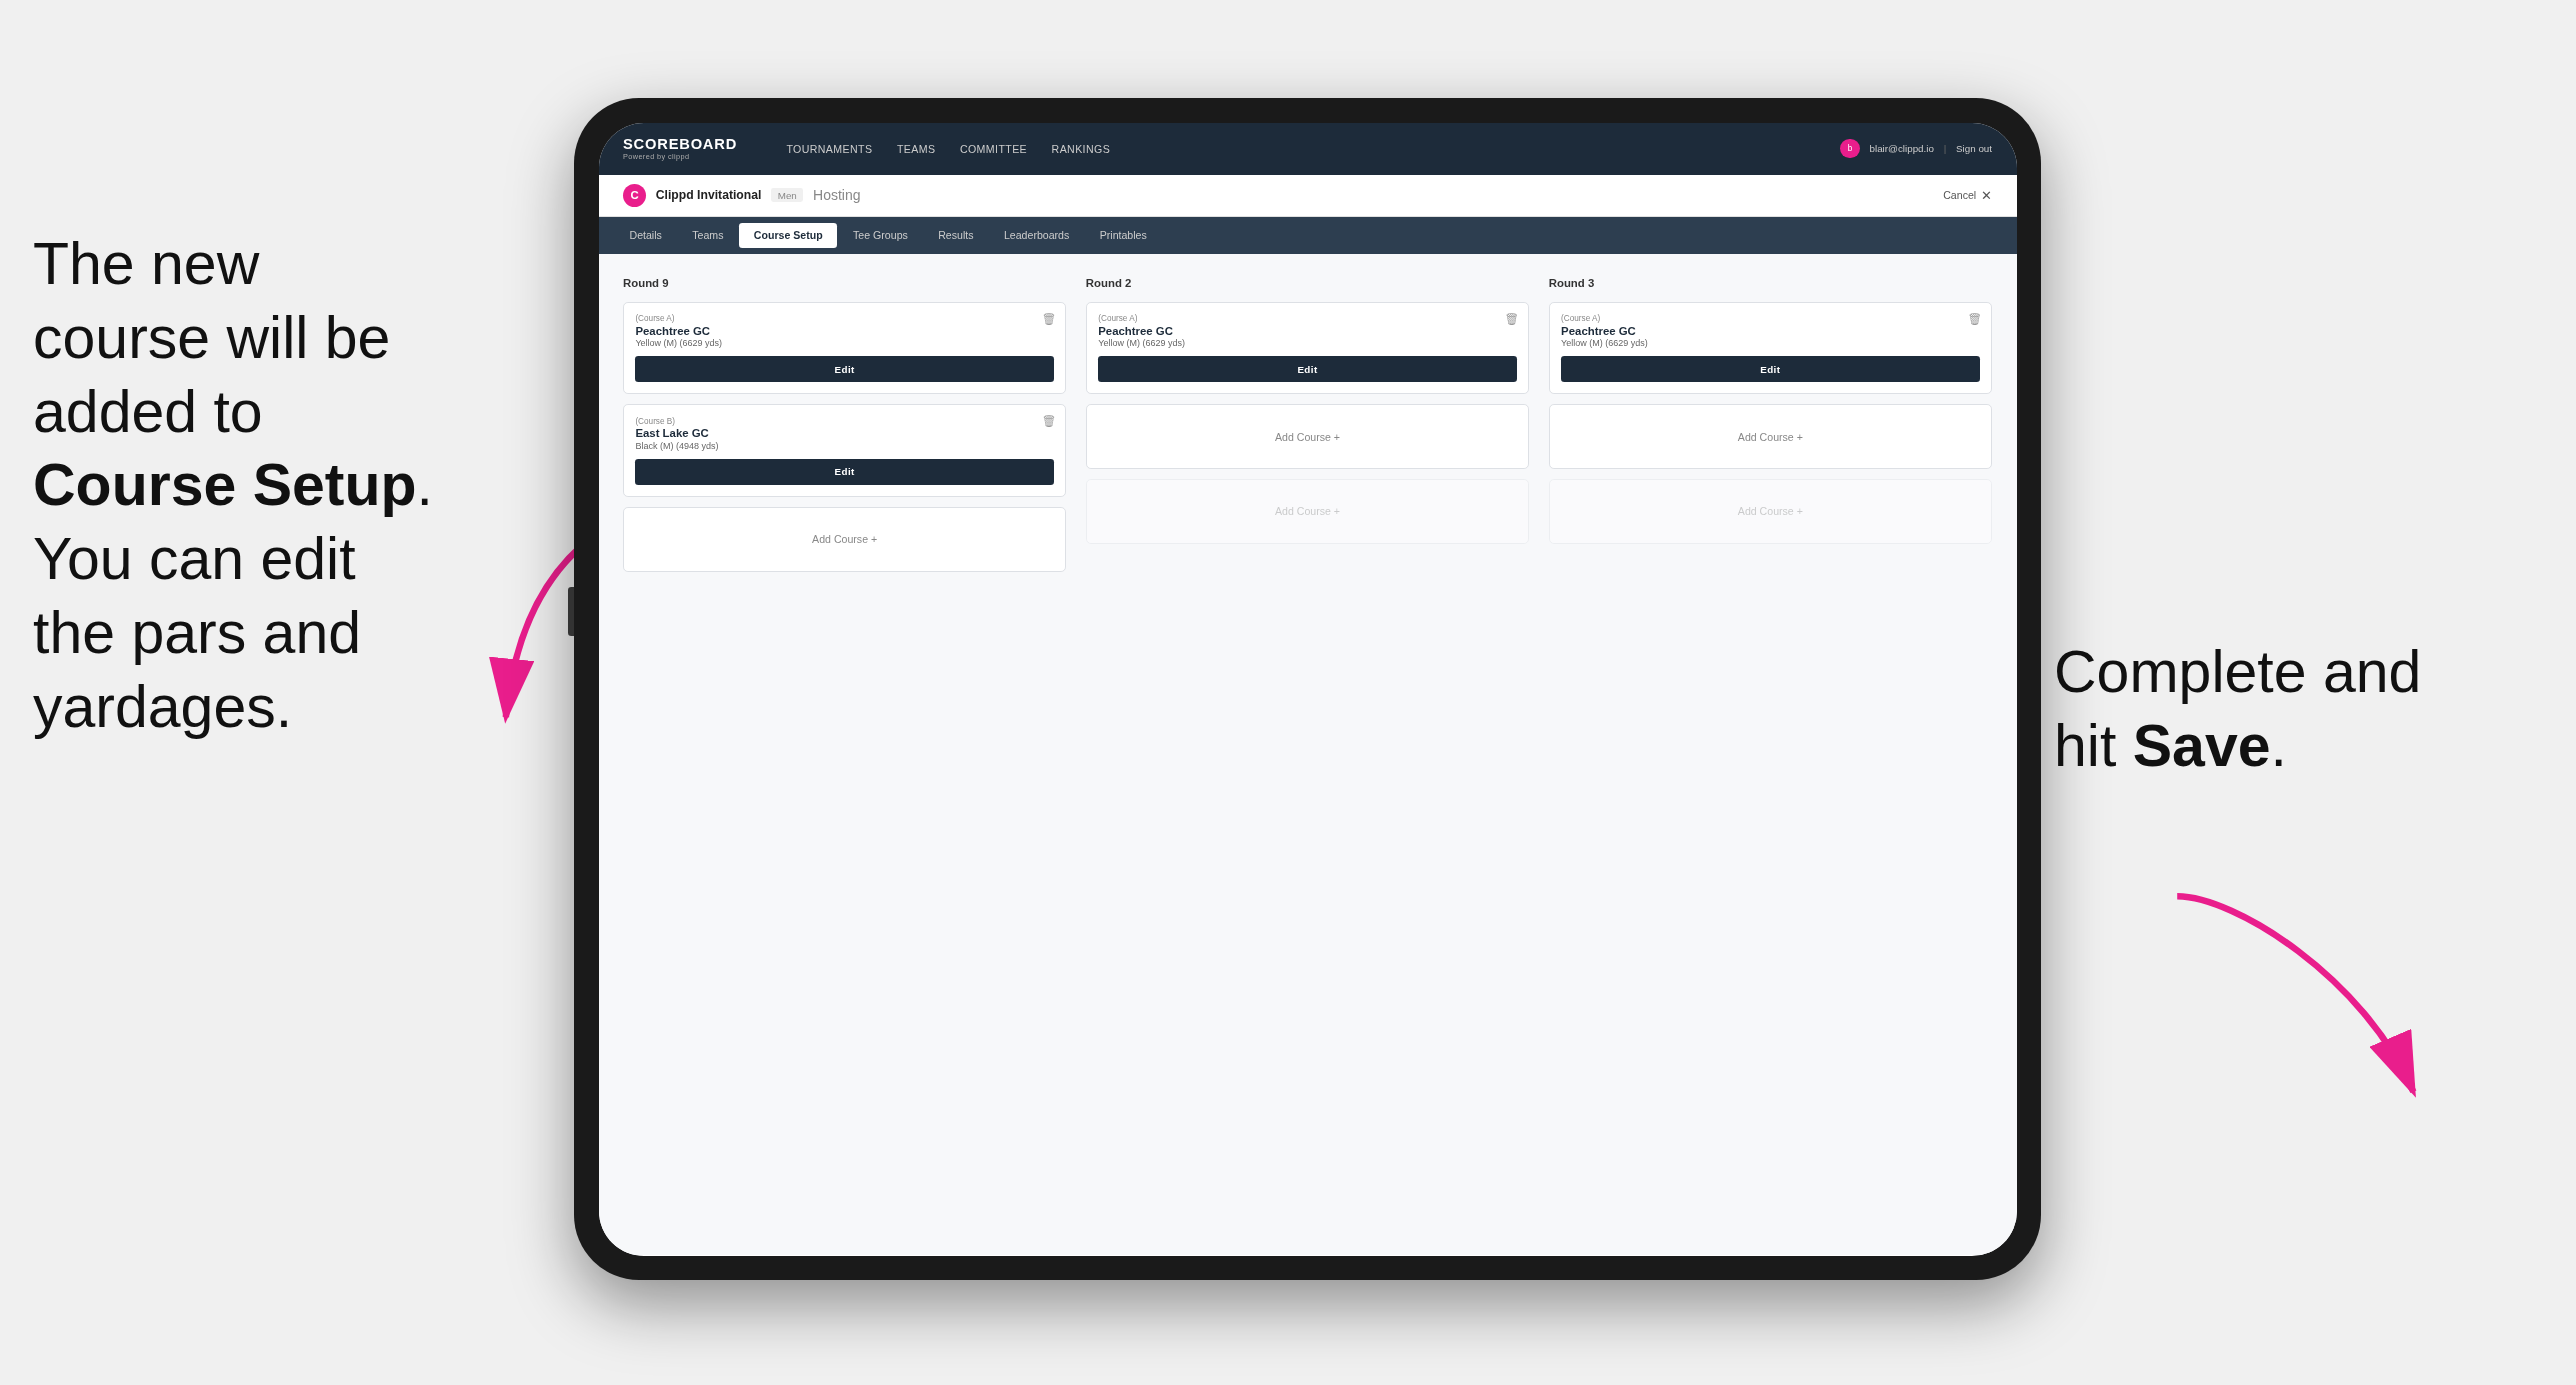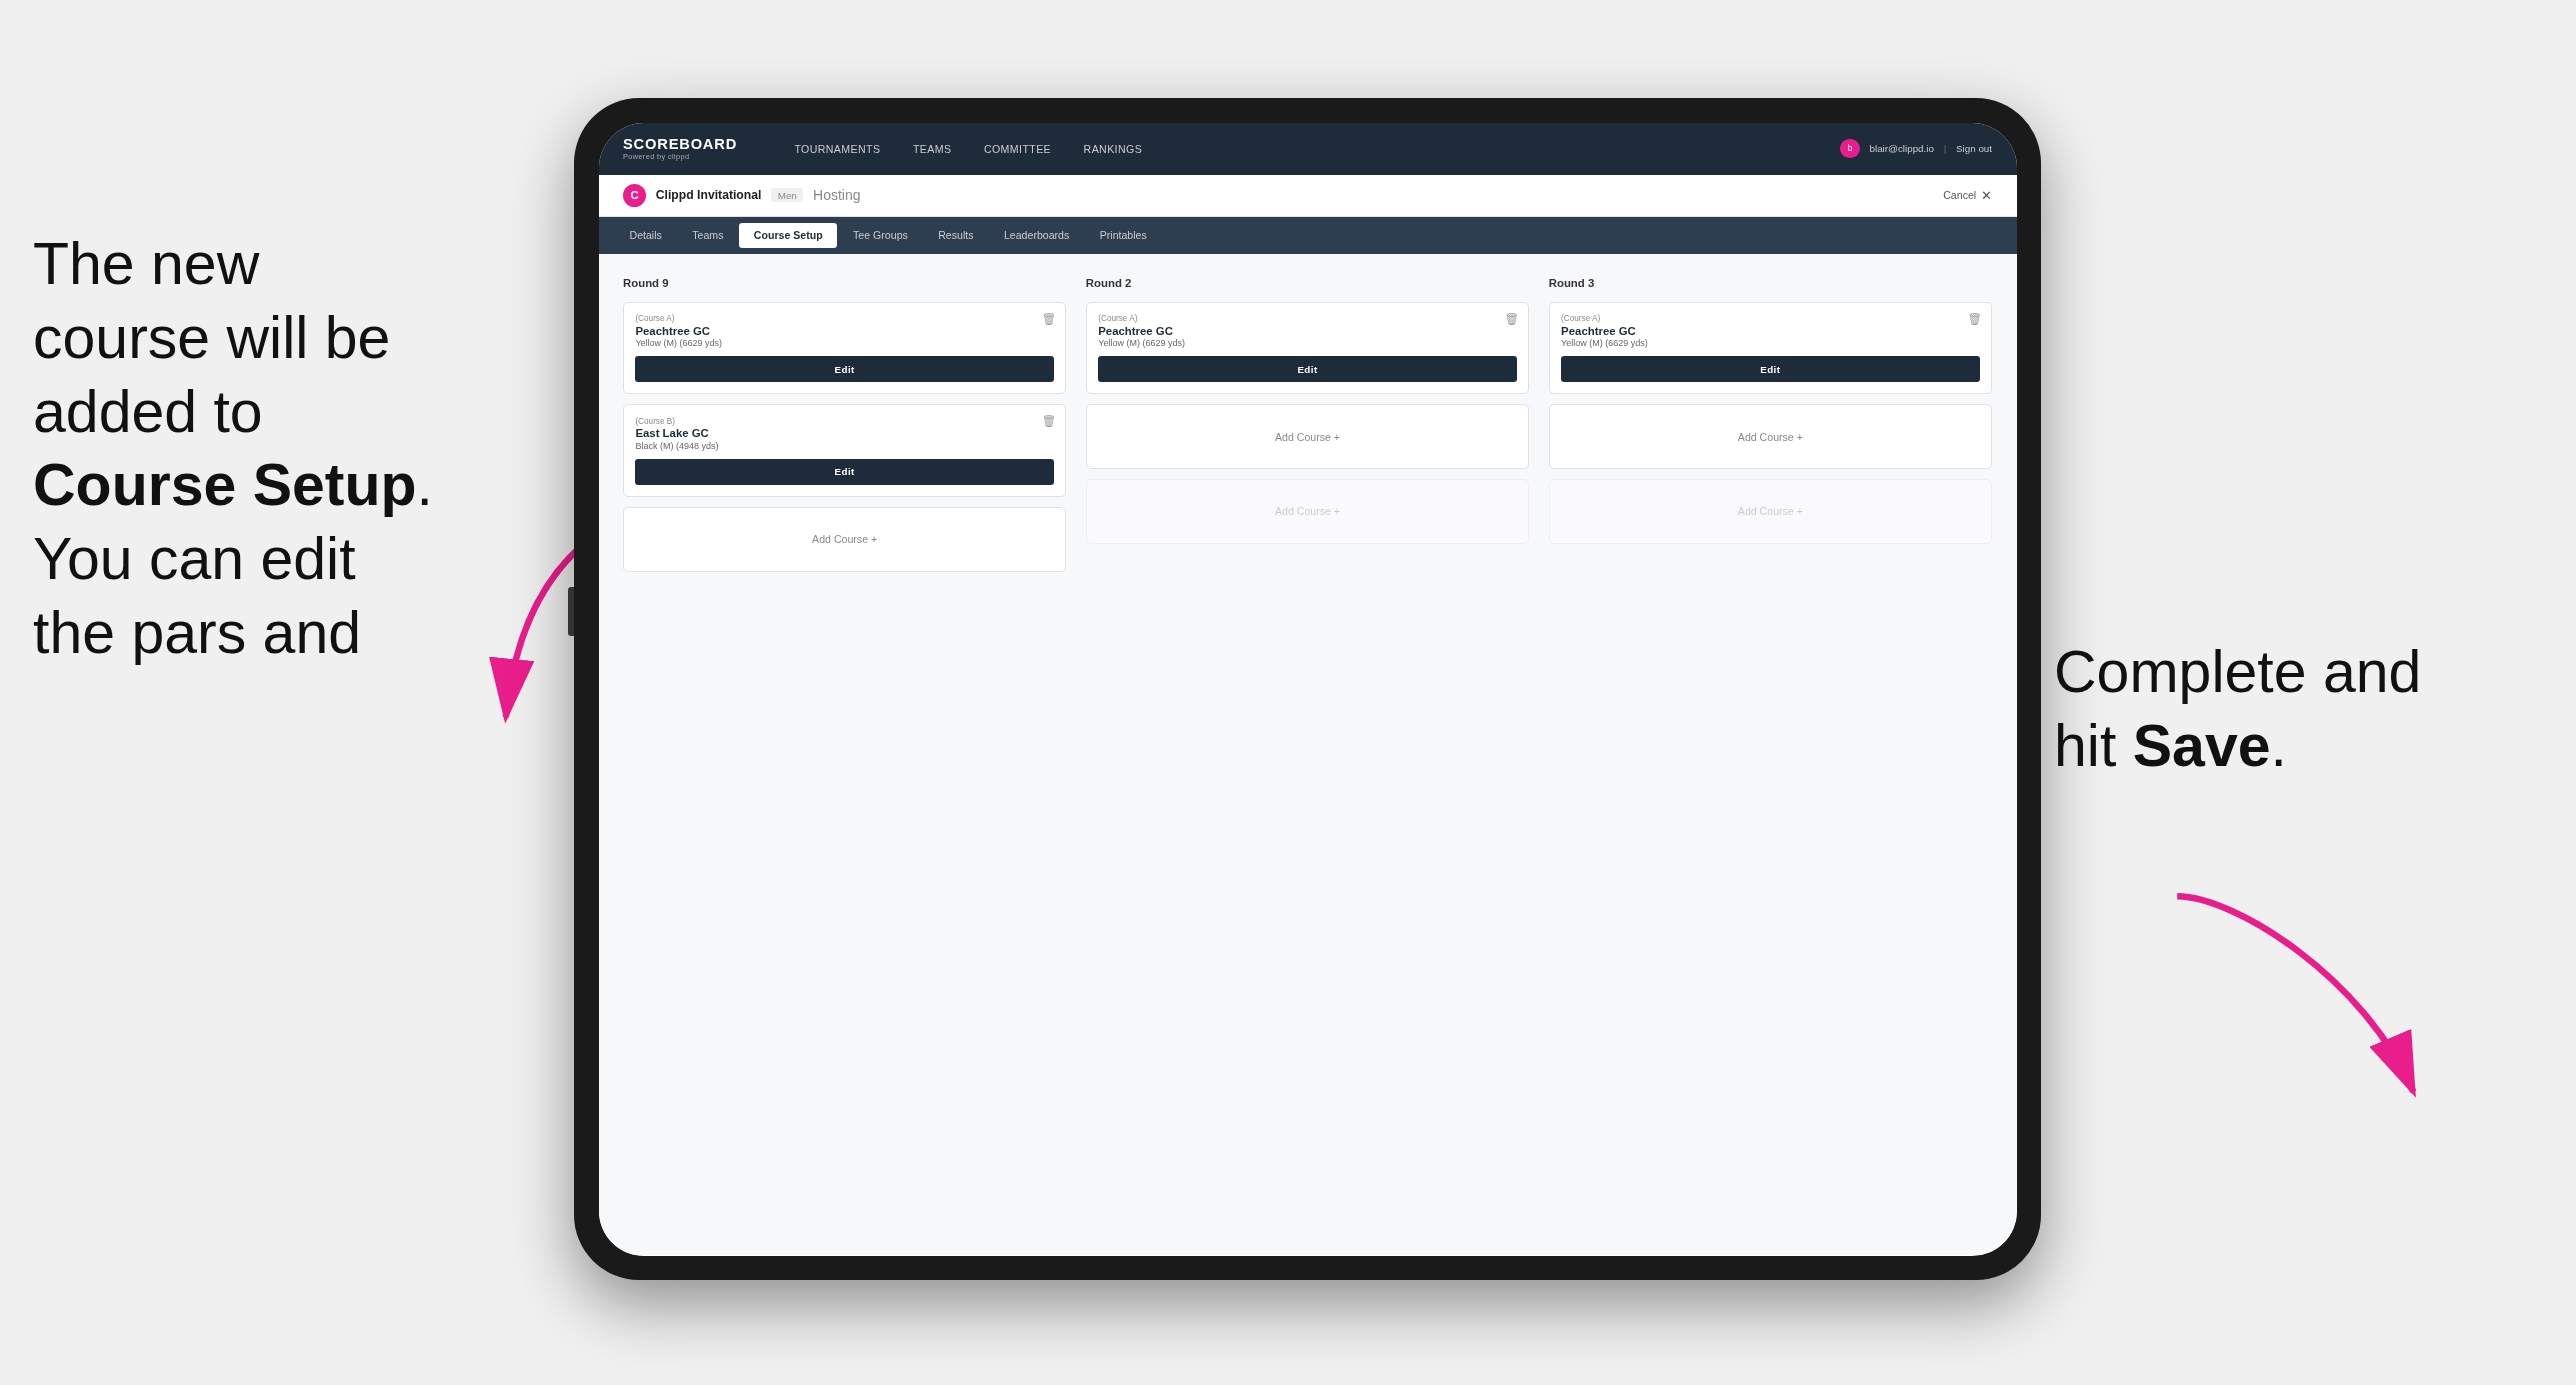--- a/index.html
+++ b/index.html
@@ -104,21 +104,20 @@
       gap: 24.5px;
       flex: 1;
     }
     .nav-link {
       color: #ccc;
       font-size: 10.6px;
       font-weight: 500;
       letter-spacing: 0.4px;
       cursor: pointer;
       padding: 3.3px 0;
-      margin-left: 8px;
     }
 
     .nav-user {
       display: flex;
       align-items: center;
       gap: 9.8px;
       color: #ccc;
       font-size: 9.8px;
     }
     .nav-avatar {
@@ -320,20 +319,21 @@
 </head>
 <body>
 
 <div class="annotation-left">
   <span>The new</span><br>
   <span>course will be</span><br>
   <span>added to</span><br>
   <strong>Course Setup</strong><span>.</span><br>
   <span>You can edit</span><br>
   <span>the pars and</span><br>
+  <span>yardages.</span>
 </div>
 
 <div class="annotation-right">
   <span>Complete and</span><br>
   <span>hit </span><strong>Save</strong><span>.</span>
 </div>
 
 <svg class="arrow-svg" style="position:absolute;left:457px;top:489px;width:293px;height:261px;pointer-events:none;" viewBox="0 0 360 320">
   <defs>
     <marker id="arrow-head-left" markerWidth="10" markerHeight="7" refX="9" refY="3.5" orient="auto">

